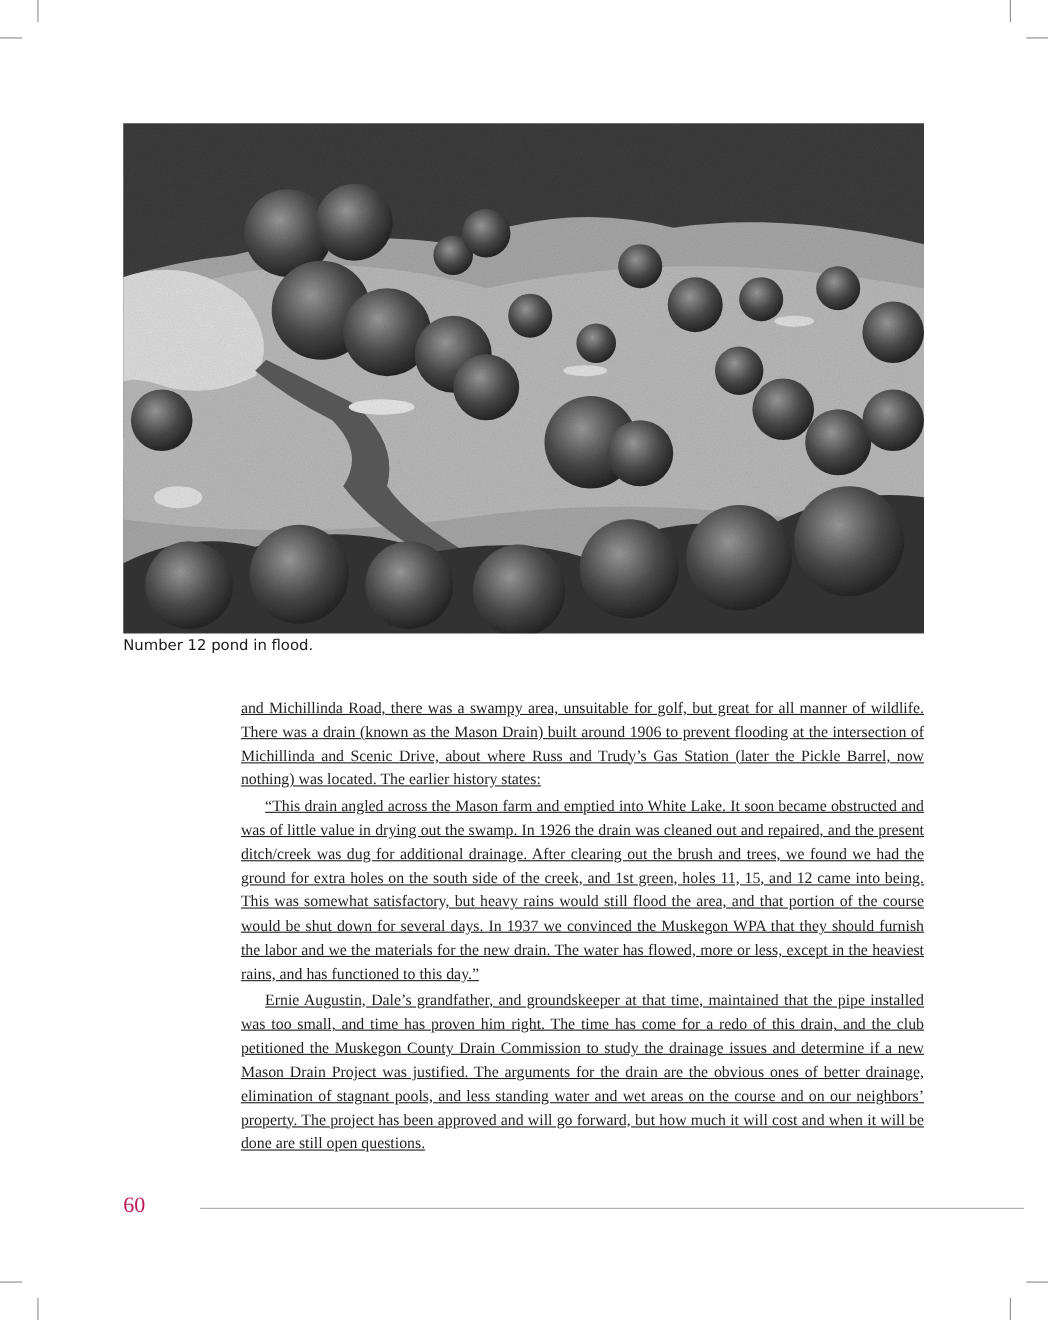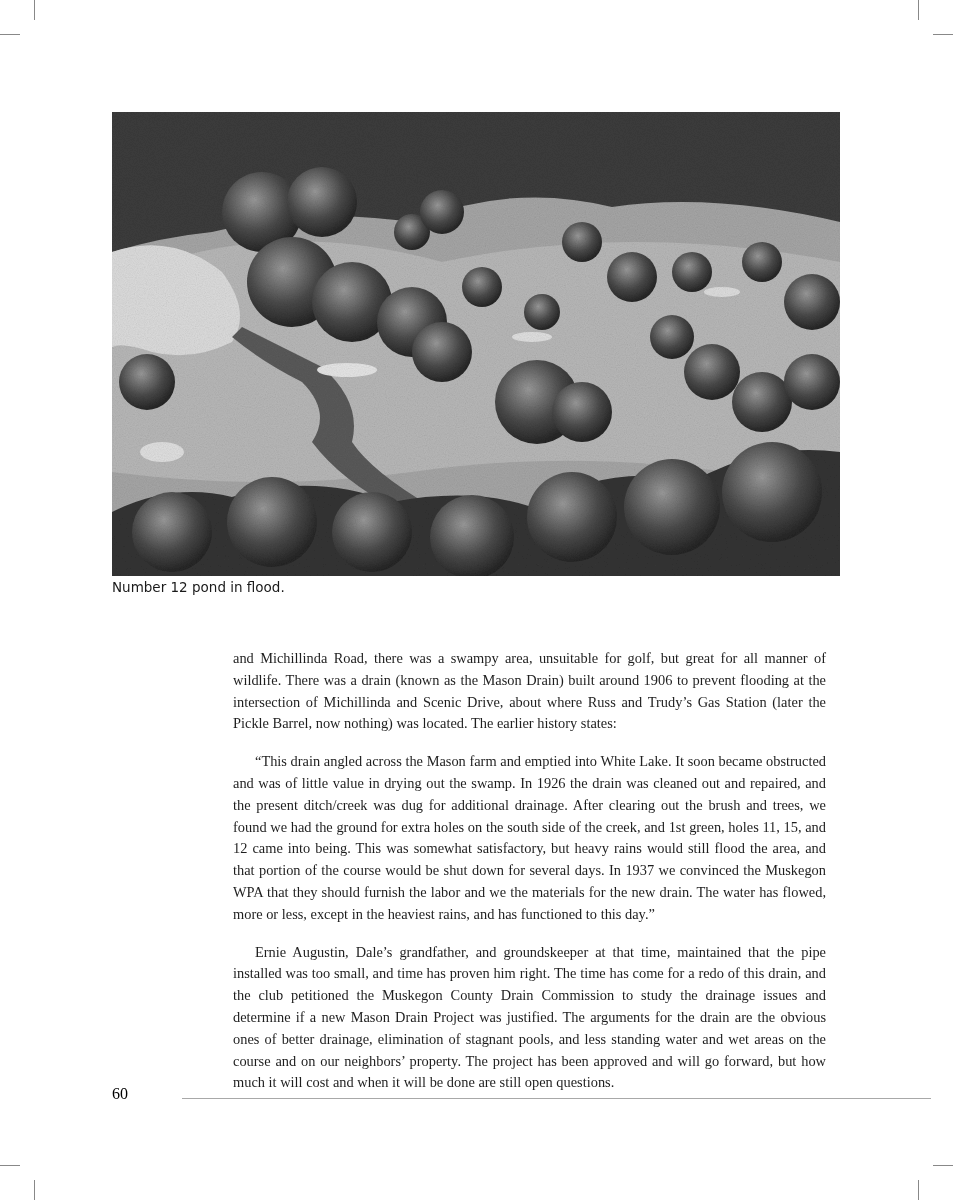--- a/index.html
+++ b/index.html
@@ -15,26 +15,26 @@
   .photo svg { display: block; }
   .caption {
     position: absolute; left: 112px; top: 579px; width: 728px; text-align: left;
     font-family: "DejaVu Sans", sans-serif; font-size: 13.5px; color: #1a1a1a;
   }
   .body-text {
     position: absolute; left: 217px; top: 632px; width: 625px;
     font-family: "Liberation Serif", serif; font-size: 14.4px; line-height: 21.8px;
     color: #1e1e1e; text-align: justify;
   }
-  .body-text p { margin: 16px; }
+  .body-text p { margin: 2px; text-decoration: underline; }
   .body-text p.indent { text-indent: 22px; }
   .body-text p.last { text-align-last: left; }
   .page-number {
     position: absolute; left: 112px; top: 1085px;
-    font-family: "Liberation Serif", serif; font-size: 16px; color: #000000;
+    font-family: "Liberation Serif", serif; font-size: 20px; color: #be185d;
   }
   .footer-rule { position: absolute; left: 182px; top: 1098px; width: 749px; height: 1px; background: #a8a8a8; }
 </style>
 </head>
 <body>
 
 <div class="crop" style="left:34px;top:0;width:1px;height:20px;"></div>
 <div class="crop" style="left:0;top:34px;width:20px;height:1px;"></div>
 <div class="crop" style="left:918px;top:0;width:1px;height:20px;"></div>
 <div class="crop" style="left:933px;top:34px;width:20px;height:1px;"></div>

